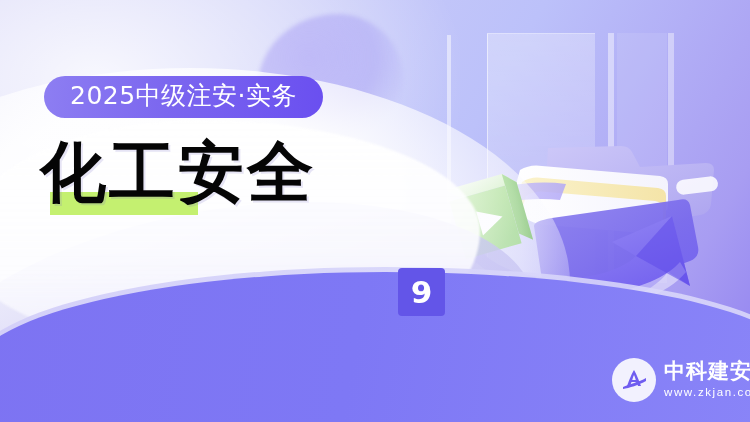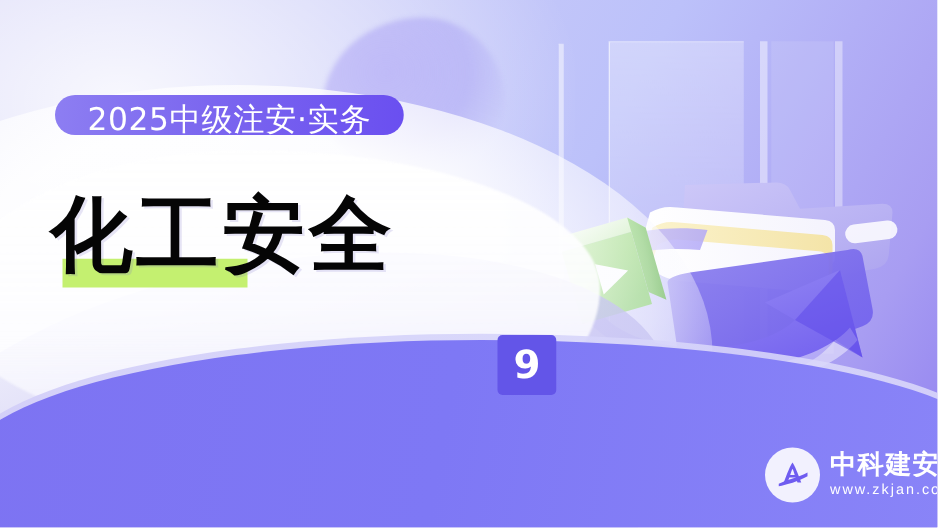--- a/index.html
+++ b/index.html
@@ -94,34 +94,34 @@
     transform: translateY(-7px);
   }
 
   
   .illus { position: absolute; left: 0; top: 0; width: 750px; height: 422px; pointer-events: none; }
 
   
   .badge-pill {
     position: absolute;
     left: 44px; top: 76px;
-    padding: 7px 26px 0 26px;
+    padding: 7px 26px 10px 26px;
     border-radius: 999px;
     background: linear-gradient(95deg, #8d7ef2 0%, #7b66ef 45%, #6a4ff0 100%);
     color: #ffffff;
     font-size: 25px;
     line-height: 1;
     letter-spacing: 0.5px;
     font-family: "DejaVu Sans", "Liberation Sans", sans-serif;
     white-space: nowrap;
   }
 
   .title-wrap {
     position: absolute;
-    left: 40px; top: 155px;
+    left: 40px; top: 140px;
     width: 430px;
   }
   .title-line { position: relative; display: block; white-space: nowrap; }
 
   .hl-bar {
     position: absolute;
     left: 10px; top: 52px;
     width: 148px; height: 23px;
     background: #c4f070;
     z-index: 1;

